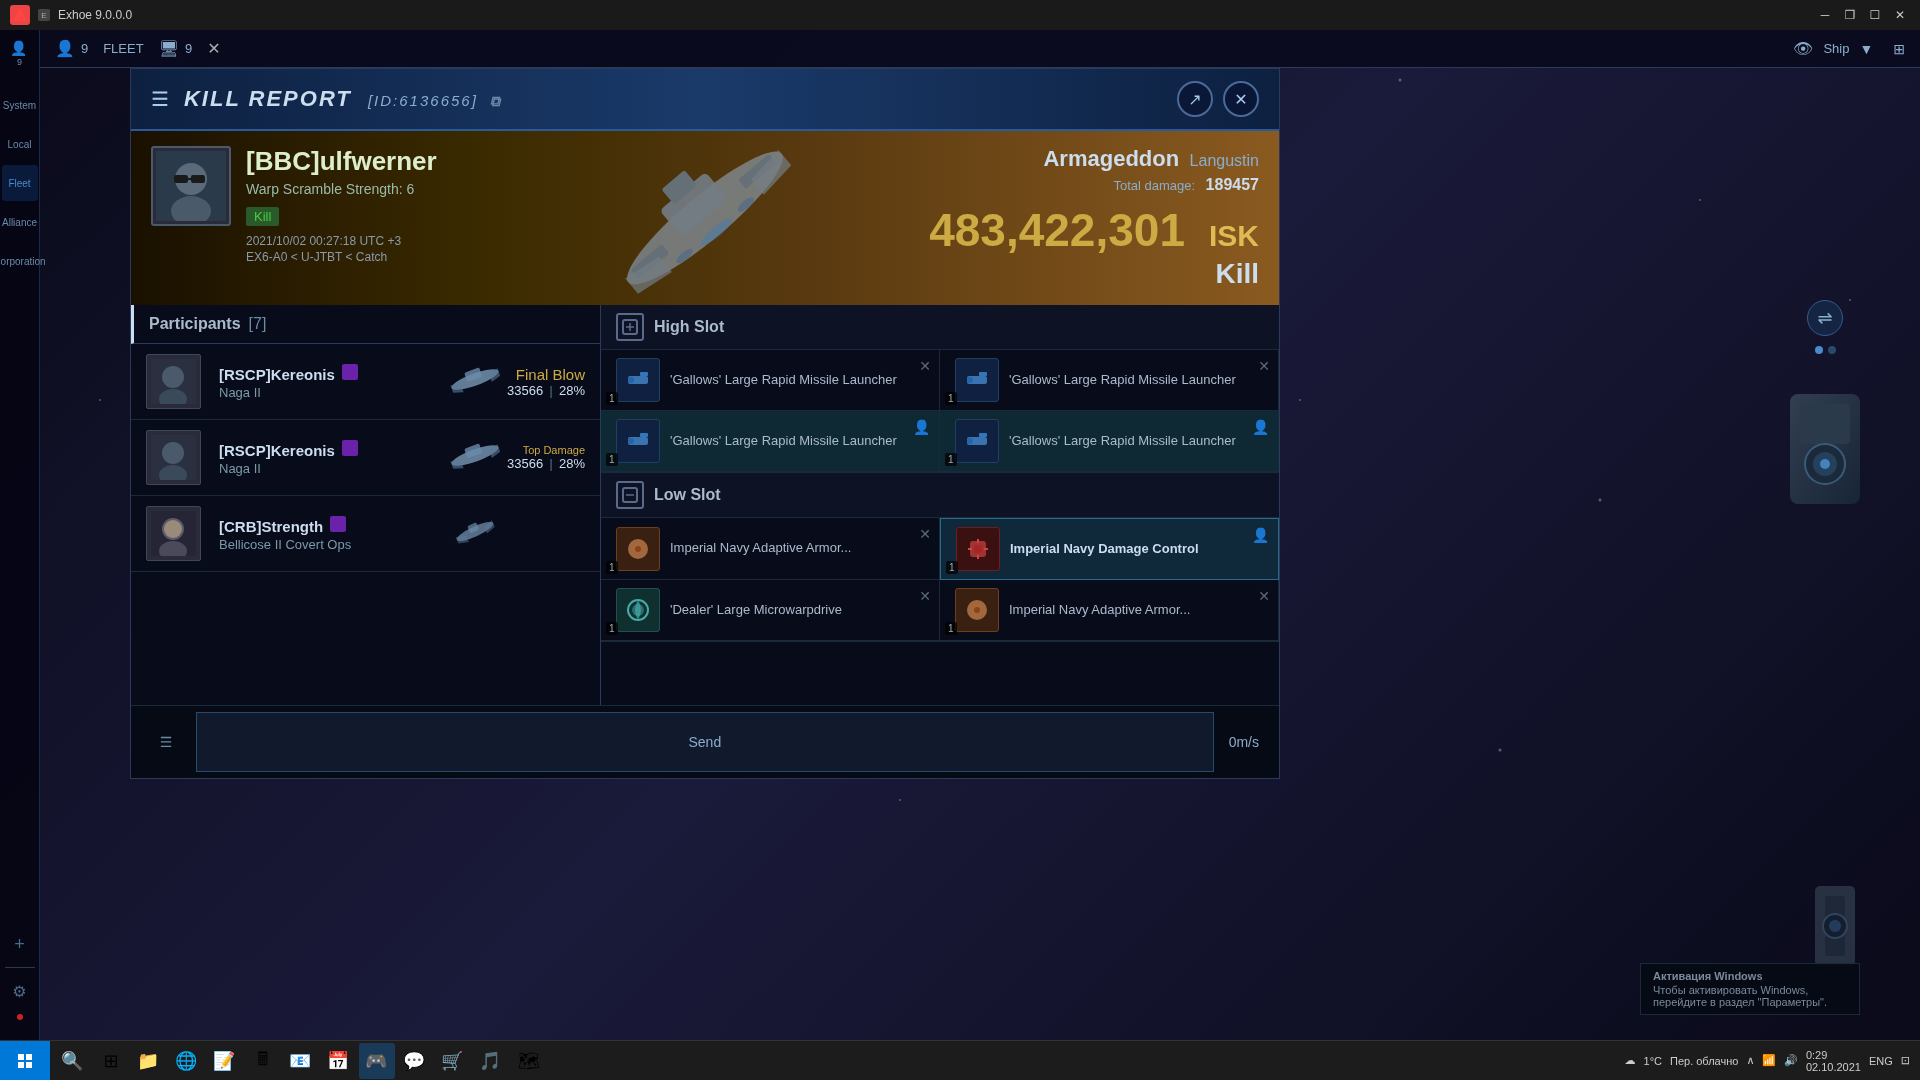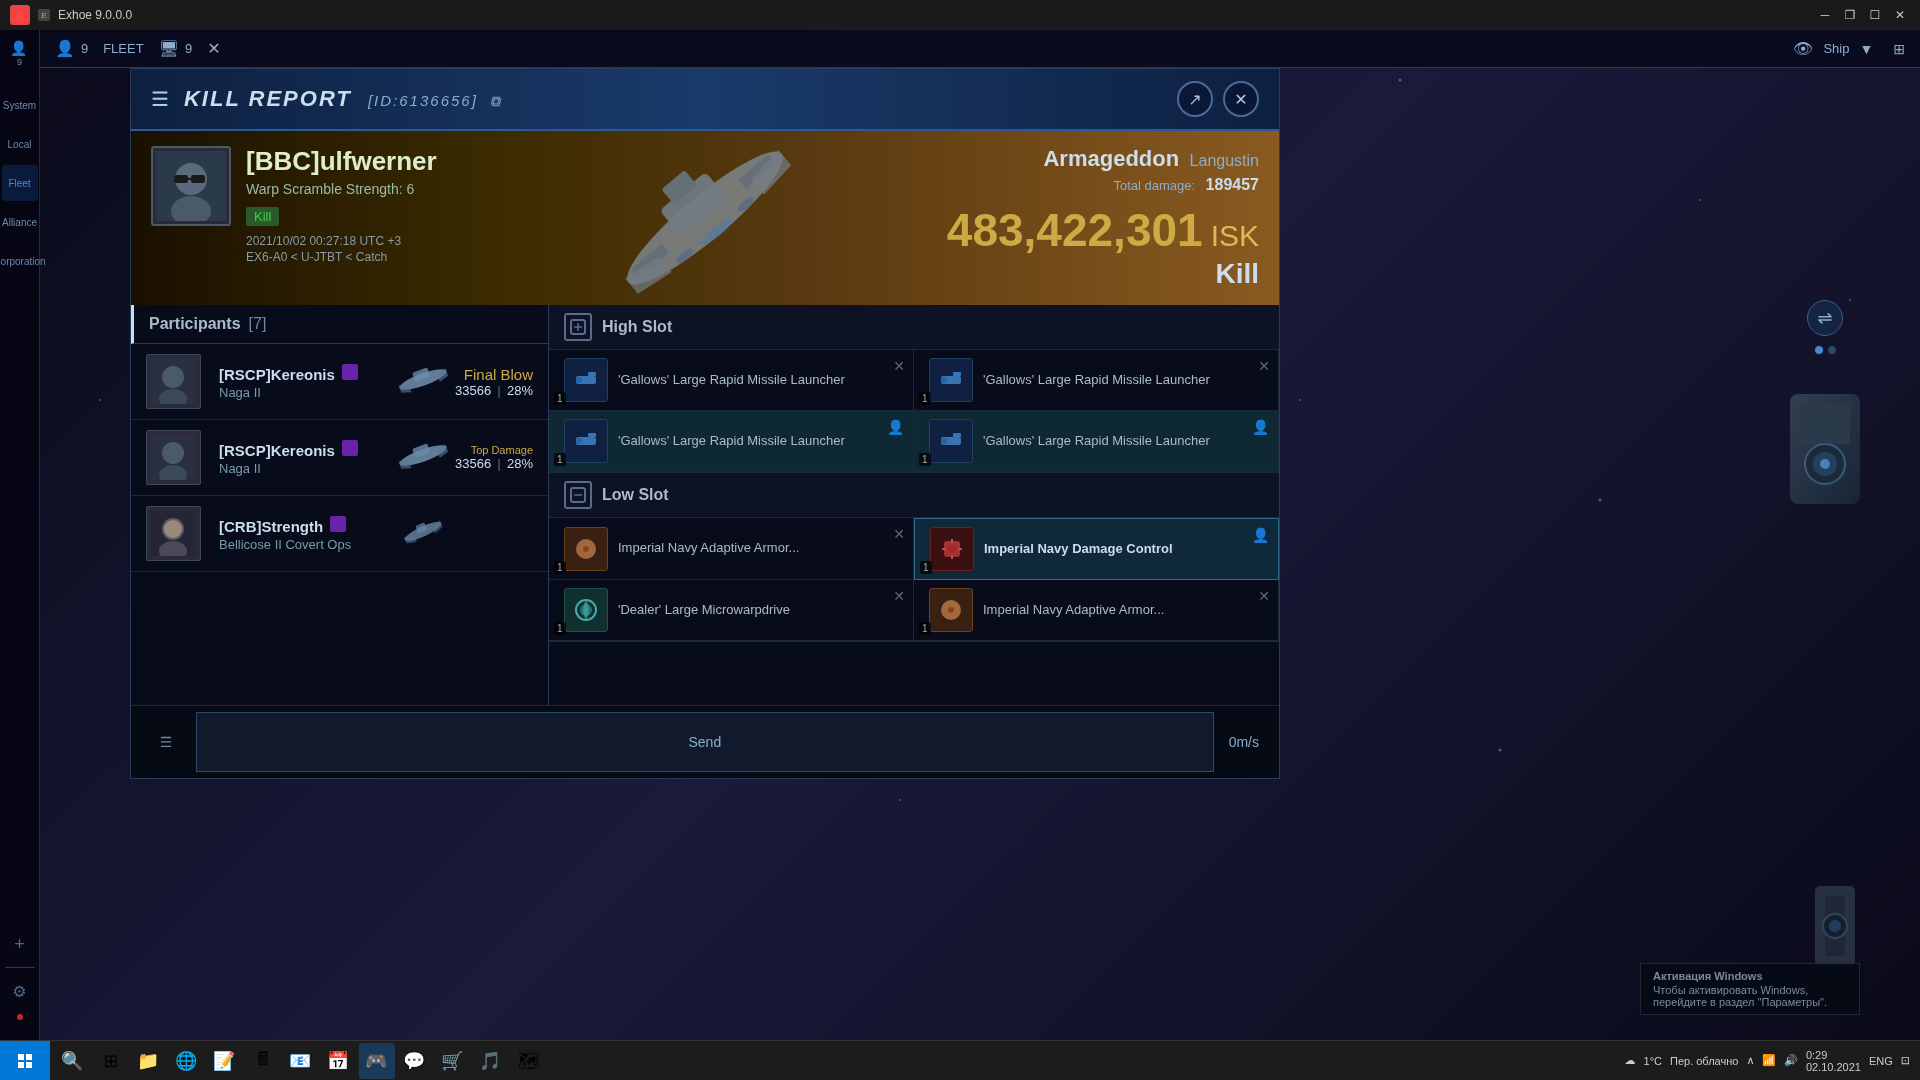--- a/index.html
+++ b/index.html
@@ -320,41 +320,41 @@
     }
     .isk-value {
       font-size: 46px;
       font-weight: bold;
       color: #ccaa44;
       line-height: 1;
       margin-top: 5px;
     }
     .isk-label {
       font-size: 30px;
-      font-weight: normal;
+      font-weight: bold;
       color: #ddbb55;
-      margin-left: 8px;
+      margin-left: 24px;
     }
     .kill-type {
       font-size: 28px;
       font-weight: bold;
       color: #ccddee;
       text-align: right;
       margin-top: 5px;
     }
 
     
     .content-area {
       display: flex;
       height: 400px;
     }
 
     
     .participants-panel {
-      width: 418px;
+      width: 470px;
       background: rgba(8,12,25,0.95);
       border-right: 1px solid #2a3a5a;
       display: flex;
       flex-direction: column;
     }
     .participants-header {
       padding: 10px 15px;
       display: flex;
       align-items: center;
       gap: 8px;

